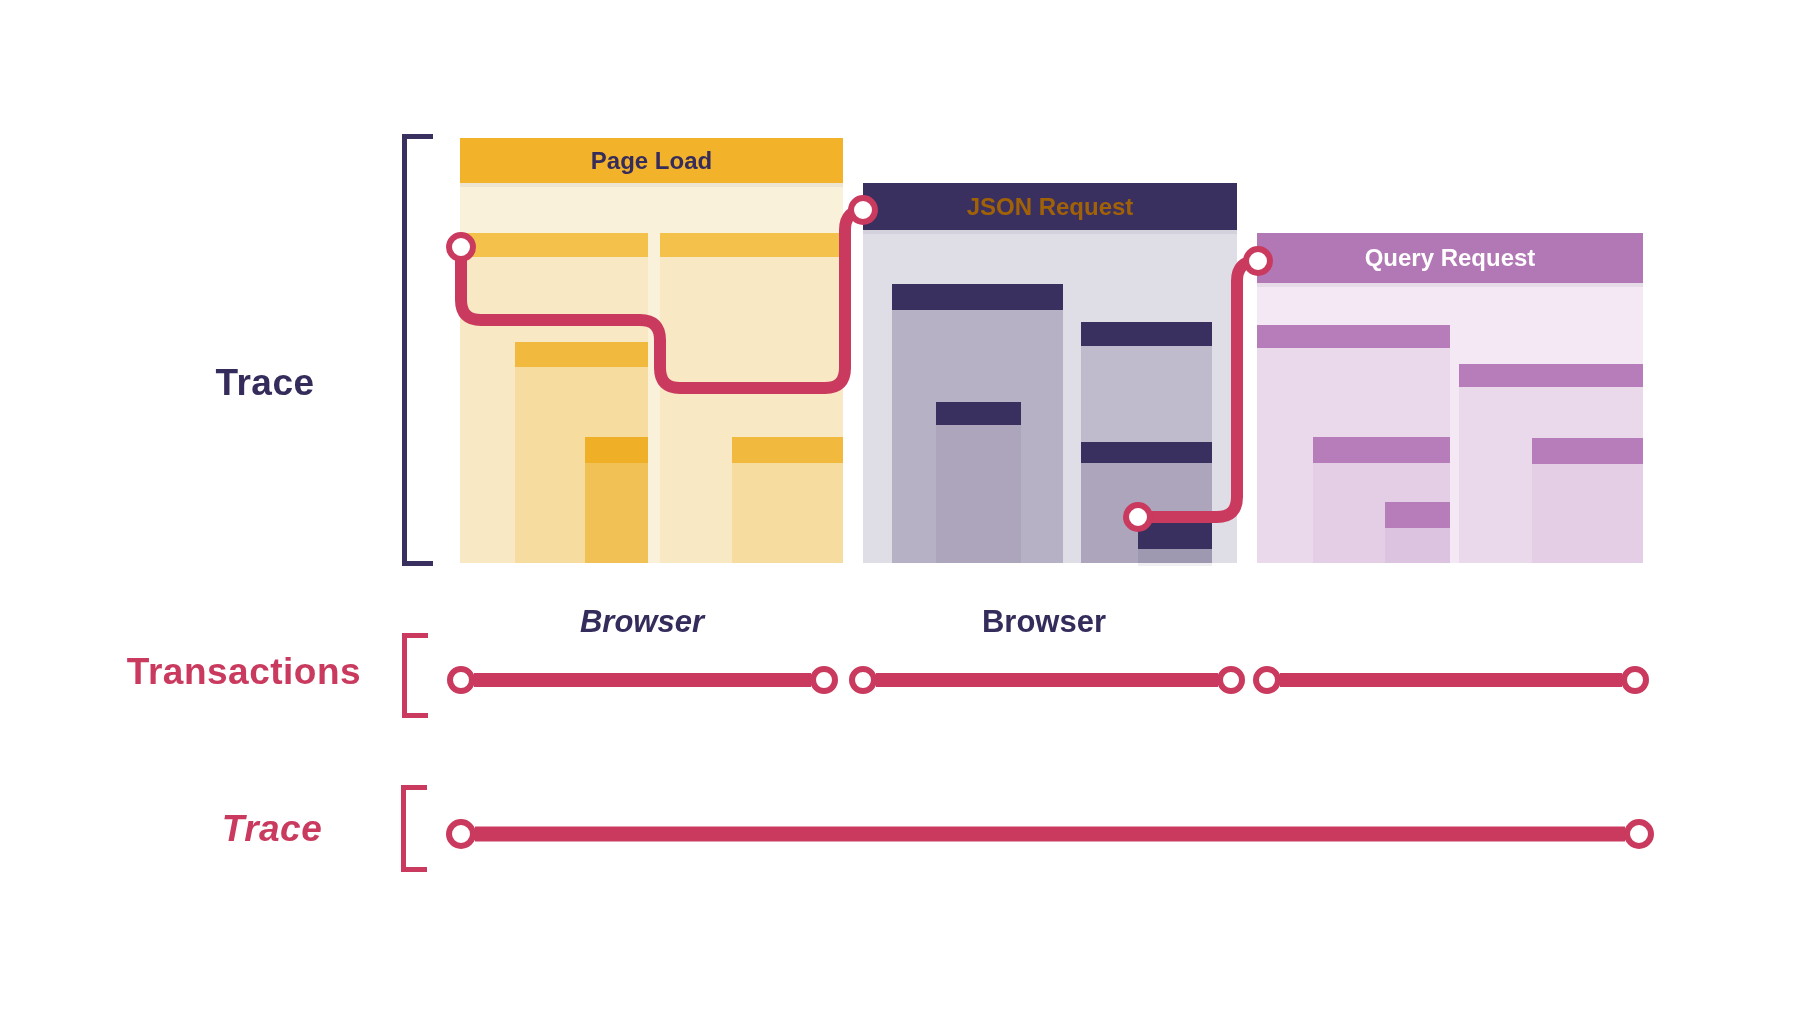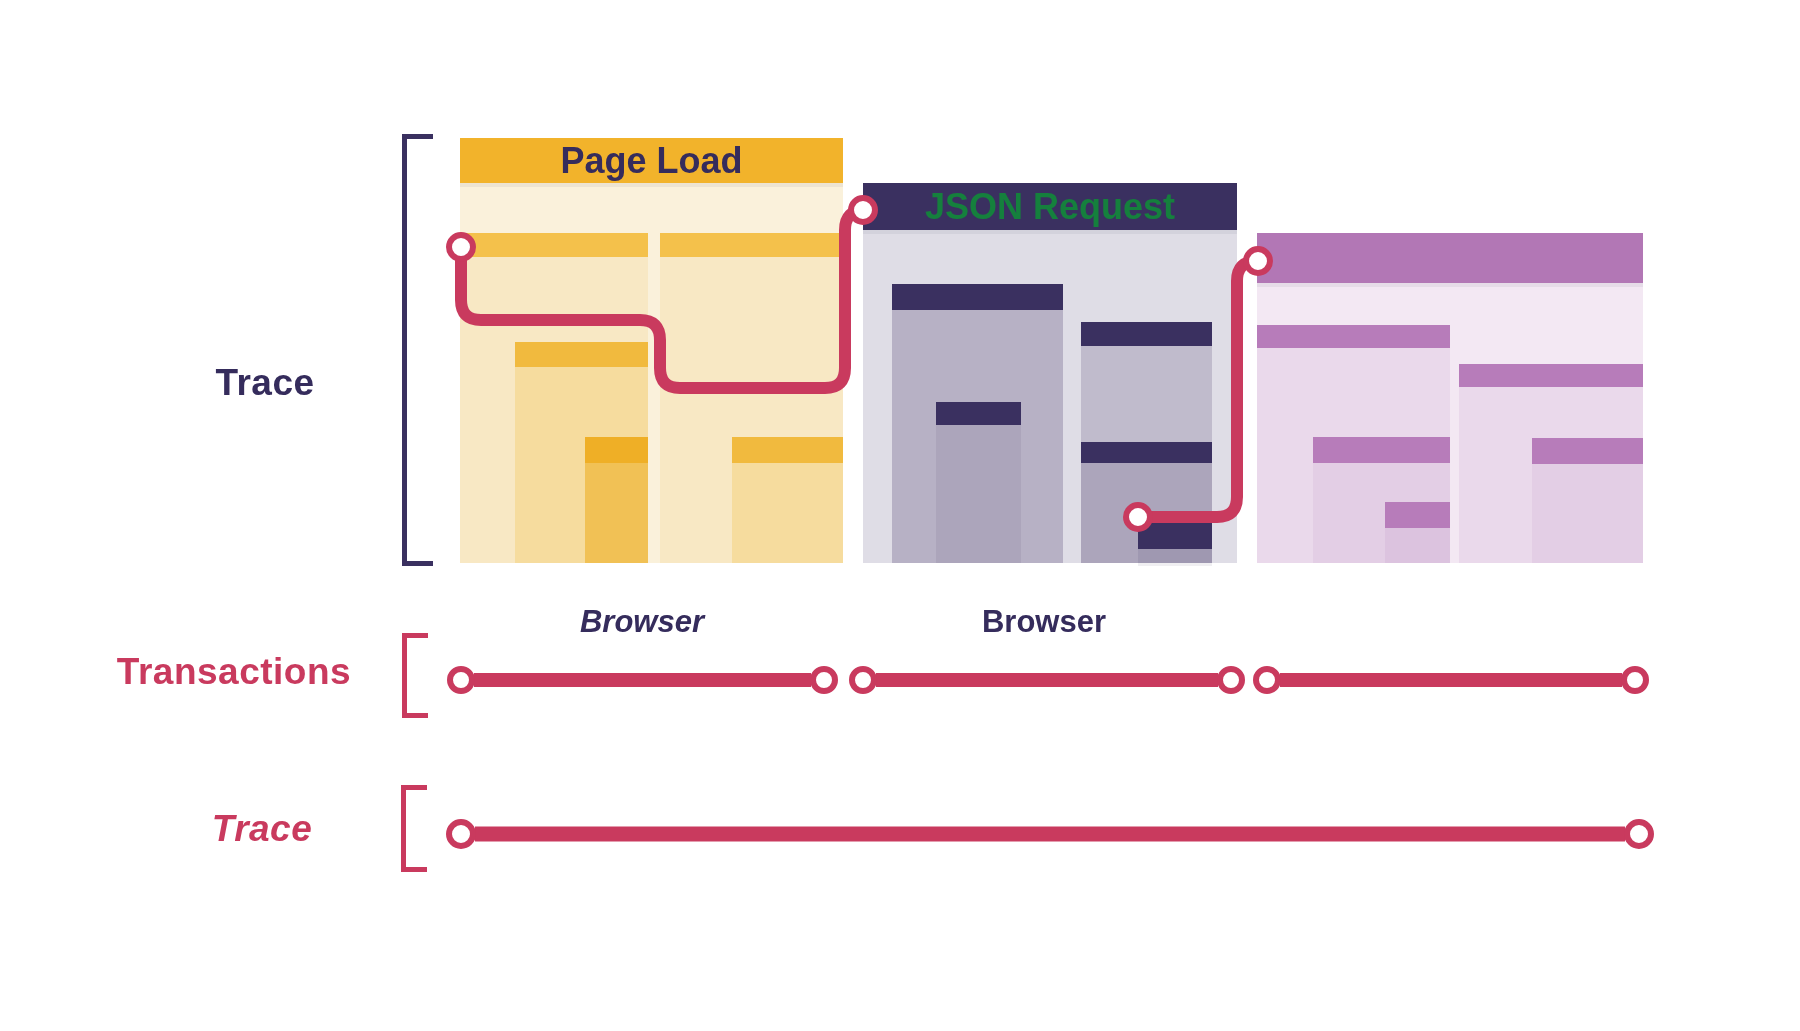--- a/index.html
+++ b/index.html
@@ -5,21 +5,21 @@
   html,body{margin:0;padding:0;background:#fff;}
   #canvas{
     position:relative;width:1800px;height:1031px;background:#fff;overflow:hidden;
     font-family:"Liberation Sans", sans-serif;
   }
   
   .row-label{
     position:absolute;font-weight:bold;font-size:37px;letter-spacing:.5px;
     transform:translate(-50%,-50%);white-space:nowrap;z-index:4;color:var(--c-navy_text);
   }
-  .row-label.crimson{color:var(--c-crimson);}
+  .row-label.crimson{color:var(--c-crimson);margin-left:10px;}
   .bracket{
     position:absolute;z-index:2;box-sizing:border-box;background:transparent;
     border-left:5px solid;border-top:5px solid;border-bottom:5px solid;
   }
   .bracket.navy{border-color:var(--c-navy);}
   .bracket.crimson{border-color:var(--c-crimson);}
   #bracket-spans{left:402px;top:134px;width:31px;height:432px;}
   #bracket-transactions{left:402px;top:633px;width:26px;height:85px;}
   #bracket-trace{left:401px;top:785px;width:26px;height:87px;}
   
@@ -29,24 +29,24 @@
   #panel-2{left:1257px;top:233px;width:386px;height:330px;}
   .pbody{position:absolute;left:0;right:0;bottom:0;}
   #panel-0 .pbody{top:45px;background:var(--c-y1b);}
   #panel-1 .pbody{top:47px;background:var(--c-g1b);}
   #panel-2 .pbody{top:50px;background:var(--c-p1b);}
   .phead{position:absolute;left:0;top:0;width:100%;box-shadow:0 4px 0 rgba(40,30,70,.06);}
   #panel-0 .phead{height:45px;background:var(--c-y1h);}
   #panel-1 .phead{height:47px;background:var(--c-navy);}
   #panel-2 .phead{height:50px;background:var(--c-p1h);}
   .panel-title{
-    position:absolute;left:0;width:100%;text-align:center;font-weight:bold;font-size:36px;
+    position:absolute;left:0;width:100%;text-align:center;font-weight:bold;font-size:24px;
   }
   #panel-0 .panel-title{line-height:45px;color:var(--c-navy_text);}
-  #panel-1 .panel-title{line-height:47px;color:#15803d;}
+  #panel-1 .panel-title{line-height:47px;color:#a16207;}
   #panel-2 .panel-title{line-height:50px;color:#fff;}
   .bars{position:absolute;left:0;top:0;right:0;bottom:0;}
   .bar{position:absolute;}
   .bar.hdr{box-shadow:0 3px 0 rgba(40,30,70,.07);}
   .dots{
     background-image:radial-gradient(rgba(40,30,70,.10) 1.3px,transparent 1.3px);
     background-size:7px 7px;
   }
   
   .service-label{
@@ -102,20 +102,21 @@
         <div class="bar dots" style="left: 218px; top: 163px; width: 131px; height: 217px; background: rgb(192, 187, 204);"></div>
         <div class="bar hdr" style="left: 218px; top: 259px; width: 131px; height: 21px; background: rgb(58, 48, 96);"></div>
         <div class="bar dots" style="left: 218px; top: 280px; width: 131px; height: 100px; background: rgb(172, 165, 187);"></div>
         <div class="bar hdr" style="left: 275px; top: 340px; width: 74px; height: 26px; background: rgb(58, 48, 96);"></div>
         <div class="bar hdr dots" style="left: 275px; top: 366px; width: 74px; height: 14px; background: rgb(159, 152, 177);"></div>
       </div>
   </div>
   <div class="panel" id="panel-2">
     <div class="pbody"></div>
     <div class="phead"></div>
+    <div class="panel-title">Query Request</div>
     <div class="bars">
         <div class="bar hdr" style="left: 0px; top: 92px; width: 193px; height: 23px; background: rgb(183, 124, 186);"></div>
         <div class="bar" style="left: 0px; top: 115px; width: 193px; height: 215px; background: rgb(234, 217, 235);"></div>
         <div class="bar hdr" style="left: 202px; top: 131px; width: 184px; height: 23px; background: rgb(183, 124, 186);"></div>
         <div class="bar" style="left: 202px; top: 154px; width: 184px; height: 176px; background: rgb(234, 217, 235);"></div>
         <div class="bar hdr" style="left: 56px; top: 204px; width: 137px; height: 26px; background: rgb(183, 124, 186);"></div>
         <div class="bar dots" style="left: 56px; top: 230px; width: 137px; height: 100px; background: rgb(227, 206, 229);"></div>
         <div class="bar hdr" style="left: 275px; top: 205px; width: 111px; height: 26px; background: rgb(183, 124, 186);"></div>
         <div class="bar dots" style="left: 275px; top: 231px; width: 111px; height: 99px; background: rgb(227, 206, 229);"></div>
         <div class="bar hdr" style="left: 128px; top: 269px; width: 65px; height: 26px; background: rgb(183, 124, 186);"></div>

